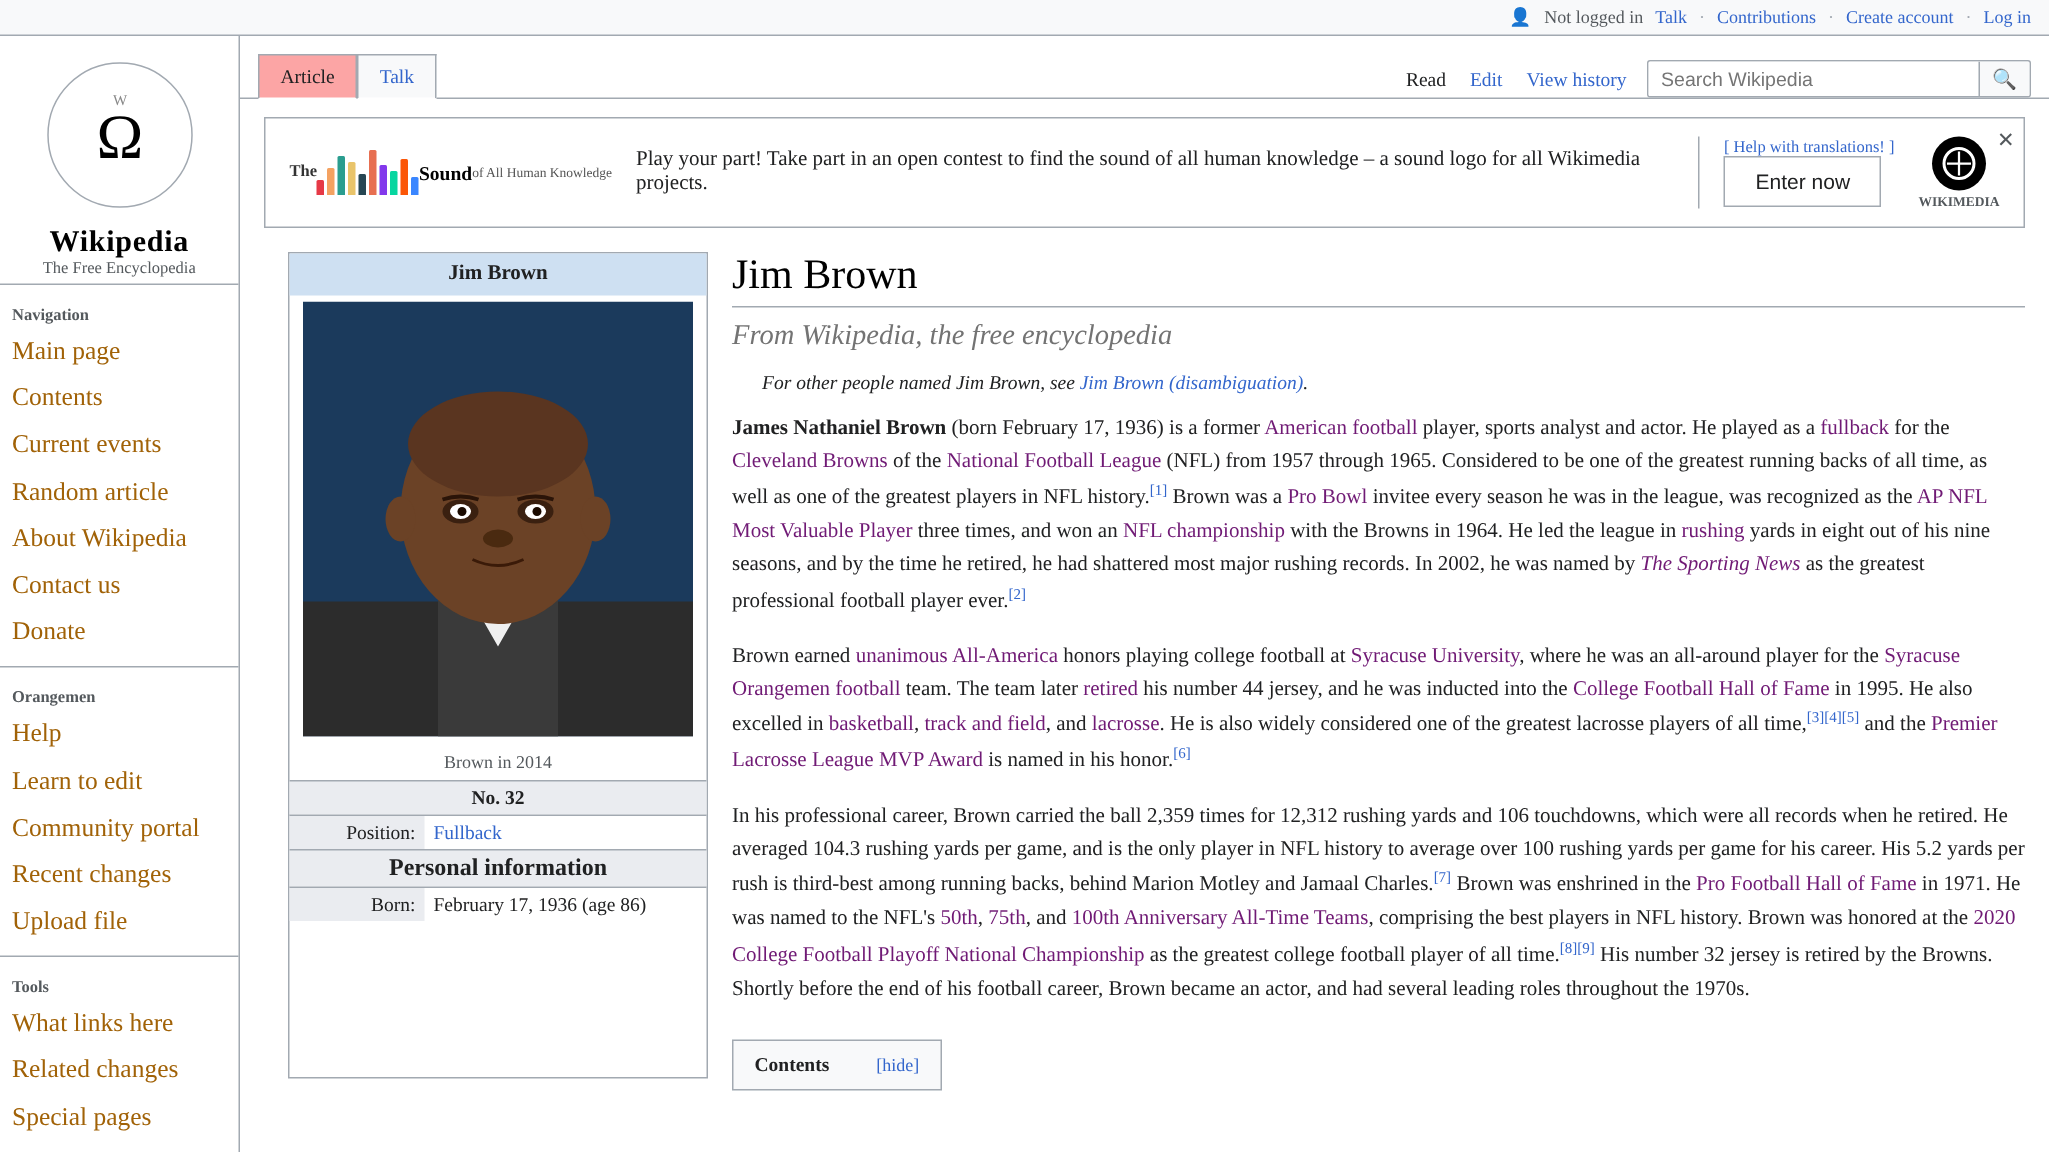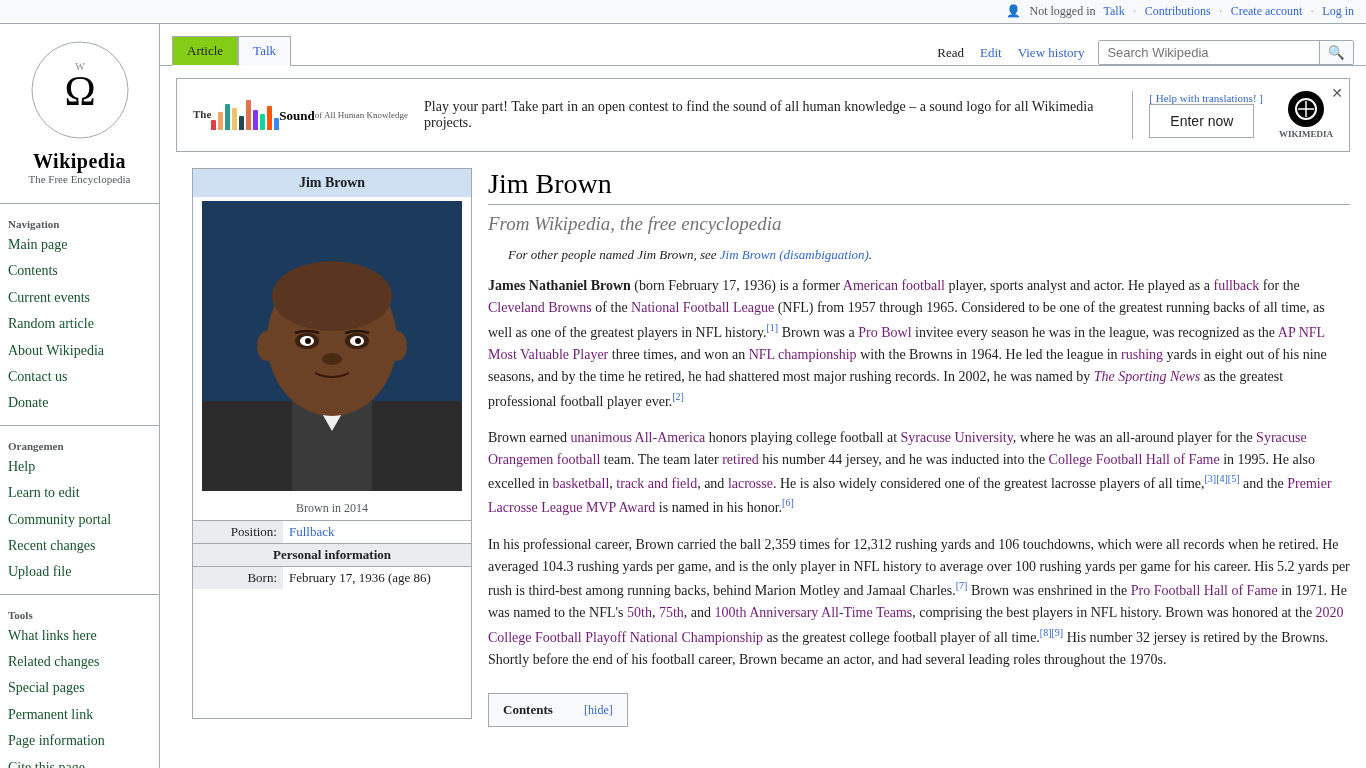--- a/index.html
+++ b/index.html
@@ -8,36 +8,36 @@
     #header-top a { color: #3366cc; text-decoration: none; }
     .header-sep { color: #a2a9b1; }
     
     
     #layout { display: flex; min-height: 768px; }
     
     
     #sidebar { width: 160px; min-width: 160px; padding: 8px 0; font-size: 12.8px; border-right: 1px solid #a2a9b1; }
     .sidebar-logo { text-align: center; padding: 8px 4px 4px; }
     .wiki-logo-text { text-align: center; font-family: 'Linux Libertine', Georgia, serif; font-size: 20px; font-weight: bold; letter-spacing: 0.5px; color: #000; margin-top: 2px; }
-    .wiki-logo-sub { text-align: center; font-size: 11px; color: #54595d; margin-bottom: 18px; }
+    .wiki-logo-sub { text-align: center; font-size: 11px; color: #54595d; margin-bottom: 4px; }
     
     .sidebar-section { padding: 4px 0; }
     .sidebar-section-title { font-size: 11px; font-weight: bold; color: #54595d; padding: 6px 8px 2px; text-transform: none; }
     .sidebar-item { padding: 2px 8px; }
-    .sidebar-item a { color: #14532d; text-decoration: none; font-size: 14px; line-height: 1.6; }
+    .sidebar-item a { color: #a16207; text-decoration: none; font-size: 17px; line-height: 1.6; }
     .sidebar-divider { border: none; border-top: 1px solid #a2a9b1; margin: 4px 0; }
     
     
     #content-wrapper { flex: 1; display: flex; flex-direction: column; }
     
     
     #tab-bar { display: flex; align-items: flex-end; border-bottom: 1px solid #a2a9b1; background: #fff; padding: 0 12px; justify-content: space-between; height: 42px; }
     .tabs-left { display: flex; align-items: flex-end; gap: 0; }
     .tab { padding: 6px 14px; font-size: 13px; cursor: pointer; text-decoration: none; color: #3366cc; border: 1px solid transparent; border-bottom: none; margin-bottom: -1px; background: #f8f9fa; border-color: #a2a9b1; border-bottom: 1px solid #fff; }
-    .tab.active { background: #84cc16; color: #202122; border-color: #a2a9b1; border-bottom-color: #fff; font-weight: normal; }
+    .tab.active { background: #fca5a5; color: #202122; border-color: #a2a9b1; border-bottom-color: #fff; font-weight: normal; }
     .tabs-right { display: flex; align-items: center; gap: 12px; }
     .action-tab { font-size: 13px; color: #3366cc; text-decoration: none; cursor: pointer; padding: 4px 2px; }
     .action-tab.active { color: #202122; }
     #search-form { display: flex; align-items: center; border: 1px solid #a2a9b1; border-radius: 2px; overflow: hidden; }
     #search-input { border: none; outline: none; padding: 4px 8px; font-size: 13px; width: 220px; color: #202122; }
     #search-button { background: #f8f9fa; border: none; border-left: 1px solid #a2a9b1; padding: 4px 8px; cursor: pointer; color: #54595d; }
     
     
     #main-content { flex: 1; padding: 12px 16px; }
     
@@ -65,21 +65,21 @@
     p.article-para { font-size: 14px; line-height: 1.6; margin-bottom: 14px; color: #202122; }
     p.article-para a { color: #701a75; text-decoration: none; }
     .ref { font-size: 10px; vertical-align: super; color: #3366cc; }
     
     
     #infobox { width: 280px; min-width: 280px; border: 1px solid #a2a9b1; font-size: 13px; float: right; margin-left: 16px; margin-bottom: 8px; }
     .infobox-title { background: #cee0f2; text-align: center; font-weight: bold; padding: 6px; font-size: 14px; }
     .infobox-img { text-align: center; padding: 4px; }
     .infobox-caption { font-size: 12px; color: #54595d; text-align: center; padding: 2px 4px 4px; }
     .infobox-row { display: flex; border-top: 1px solid #a2a9b1; }
-    .infobox-row-full { border-top: 1px solid #a2a9b1; background: #eaecf0; text-align: center; font-weight: bold; padding: 3px 6px; font-size: 13px; }
+    .infobox-row-full { border-top: 1px solid #a2a9b1; background: #eaecf0; text-align: center; font-weight: bold; padding: 3px 6px; font-size: 16px; }
     .infobox-label { background: #eaecf0; padding: 3px 6px; font-weight: normal; min-width: 90px; text-align: right; font-size: 13px; }
     .infobox-value { padding: 3px 6px; font-size: 13px; }
     .infobox-value a { color: #3366cc; text-decoration: none; }
     
     
     #contents-box { border: 1px solid #a2a9b1; background: #f8f9fa; padding: 8px 14px; display: inline-block; font-size: 13px; margin-top: 8px; }
     .contents-title { font-weight: bold; margin-bottom: 4px; }
     .contents-hide { color: #3366cc; cursor: pointer; font-weight: normal; font-size: 12px; margin-left: 4px; padding-left: 24px; }
     
     
@@ -253,20 +253,21 @@
 
               <ellipse cx="65" cy="145" rx="10" ry="15" fill="#6b4226"></ellipse>
 
               <ellipse cx="195" cy="145" rx="10" ry="15" fill="#6b4226"></ellipse>
 
               <path d="M93 132 Q105 128 117 132" stroke="#2a1408" stroke-width="2.5" fill="none"></path>
               <path d="M143 132 Q155 128 167 132" stroke="#2a1408" stroke-width="2.5" fill="none"></path>
             </svg>
           </div>
           <div class="infobox-caption">Brown in 2014</div>
+          <div class="infobox-badge">No. 32</div>
           <div class="infobox-row">
             <div class="infobox-label">Position:</div>
             <div class="infobox-value"><a href="#">Fullback</a></div>
           </div>
           <div class="infobox-row-full">Personal information</div>
           <div class="infobox-row">
             <div class="infobox-label">Born:</div>
             <div class="infobox-value">February 17, 1936 (age 86)</div>
           </div>
         </div>

